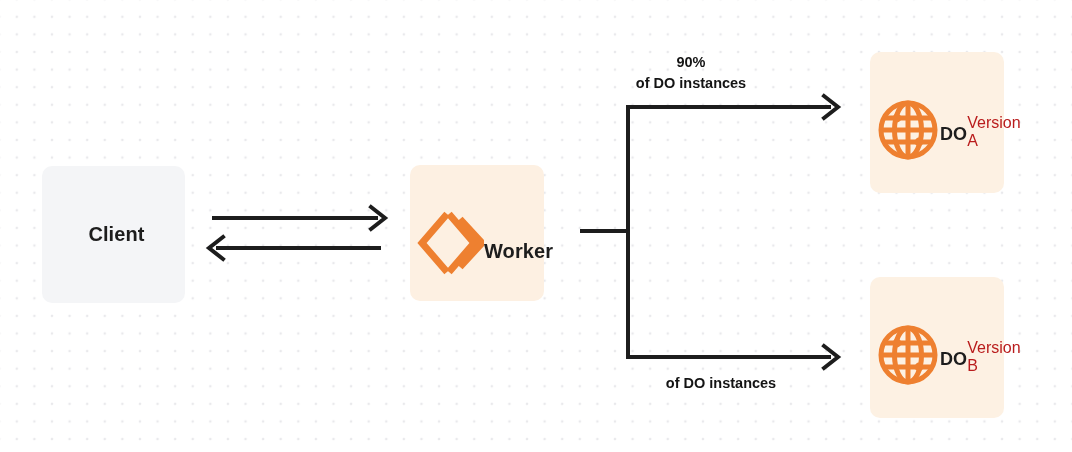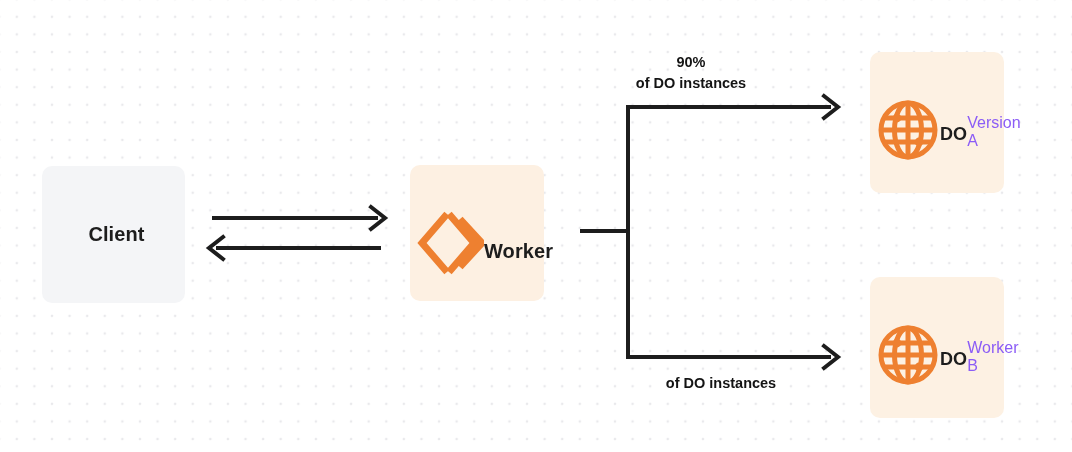--- a/index.html
+++ b/index.html
@@ -29,21 +29,21 @@
     justify-content: center;
     box-sizing: border-box;
     padding-left: 6px;
   }
   .node-title {
     font-weight: bold;
     color: #1d1d1d;
     letter-spacing: .1px;
   }
   .node-sub {
-    color: #8b5cf6;
+    color: #b91c1c;
   }
 
   
   #client-node {
     left: 42px;
     top: 166px;
     width: 143px;
     height: 137px;
     background: #f4f5f7;
   }
@@ -187,16 +187,16 @@
           <line x1="32" y1="5" x2="32" y2="59"></line>
           <line x1="8" y1="20" x2="56" y2="20"></line>
           <line x1="5" y1="32" x2="59" y2="32"></line>
           <line x1="8" y1="44" x2="56" y2="44"></line>
         </g>
         <circle cx="21" cy="20" r="4.4" fill="#ee8030"></circle>
         <circle cx="43" cy="44" r="4.4" fill="#ee8030"></circle>
       </svg>
     </div>
     <div class="node-title">DO</div>
-    <div class="node-sub">Worker B</div>
+    <div class="node-sub">Version B</div>
   </div>
 
 </div>
 
 </body></html>

